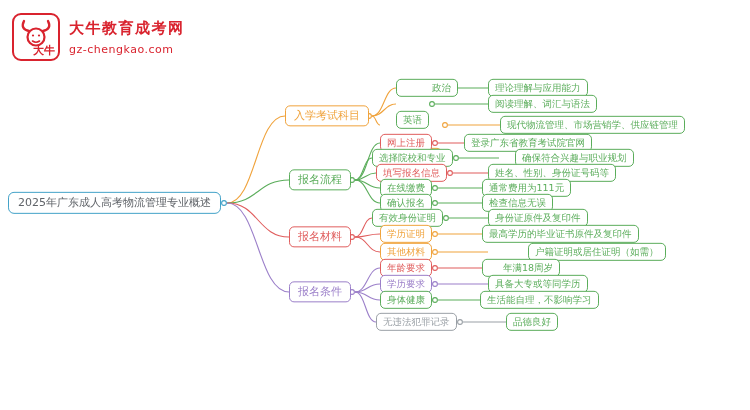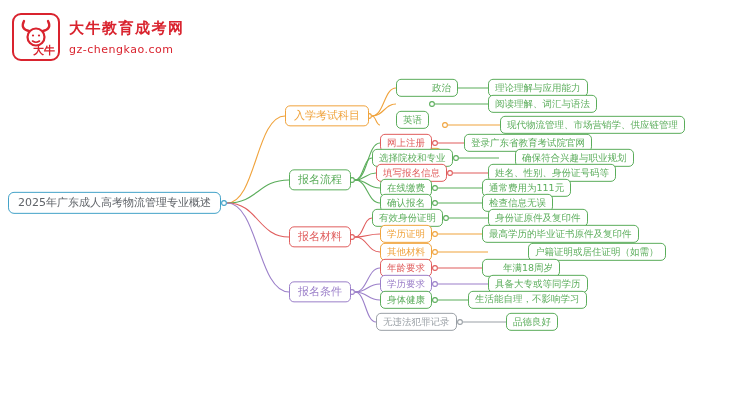--- a/index.html
+++ b/index.html
@@ -131,18 +131,18 @@
       <div class="node lvl2" style="left: 380px; top: 234px; border-color: rgb(240, 163, 60); color: rgb(240, 163, 60);">学历证明</div>
       <div class="node lvl3" style="left: 482px; top: 234px; border-color: rgb(91, 173, 91); color: rgb(91, 173, 91);">最高学历的毕业证书原件及复印件</div>
       <div class="node lvl2" style="left: 380px; top: 252px; border-color: rgb(240, 163, 60); color: rgb(240, 163, 60);">其他材料</div>
       <div class="node lvl3" style="left: 488px; top: 252px; border-color: rgb(91, 173, 91); color: rgb(91, 173, 91); margin-left: 40px;">户籍证明或居住证明（如需）</div>
       <div class="node lvl1" style="left: 289px; top: 292px; border-color: rgb(155, 127, 201); color: rgb(155, 127, 201);">报名条件</div>
       <div class="node lvl2" style="left: 380px; top: 268px; border-color: rgb(224, 93, 93); color: rgb(224, 93, 93);">年龄要求</div>
       <div class="node lvl3" style="left: 482px; top: 268px; border-color: rgb(91, 173, 91); color: rgb(91, 173, 91); padding-left: 20px;">年满18周岁</div>
       <div class="node lvl2" style="left: 380px; top: 284px; border-color: rgb(155, 127, 201); color: rgb(155, 127, 201);">学历要求</div>
       <div class="node lvl3" style="left: 488px; top: 284px; border-color: rgb(91, 173, 91); color: rgb(91, 173, 91);">具备大专或等同学历</div>
       <div class="node lvl2" style="left: 380px; top: 300px; border-color: rgb(91, 173, 91); color: rgb(91, 173, 91);">身体健康</div>
-      <div class="node lvl3" style="left: 468px; top: 300px; border-color: rgb(91, 173, 91); color: rgb(91, 173, 91); font-family: Liberation Mono, monospace;">生活能自理，不影响学习</div>
+      <div class="node lvl3" style="left: 480px; top: 300px; border-color: rgb(91, 173, 91); color: rgb(91, 173, 91);">生活能自理，不影响学习</div>
       <div class="node lvl2" style="left: 376px; top: 322px; border-color: rgb(154, 160, 166); color: rgb(154, 160, 166);">无违法犯罪记录</div>
       <div class="node lvl3" style="left: 506px; top: 322px; border-color: rgb(91, 173, 91); color: rgb(91, 173, 91);">品德良好</div>
     </div>
 
 </div>
 
 </body></html>

